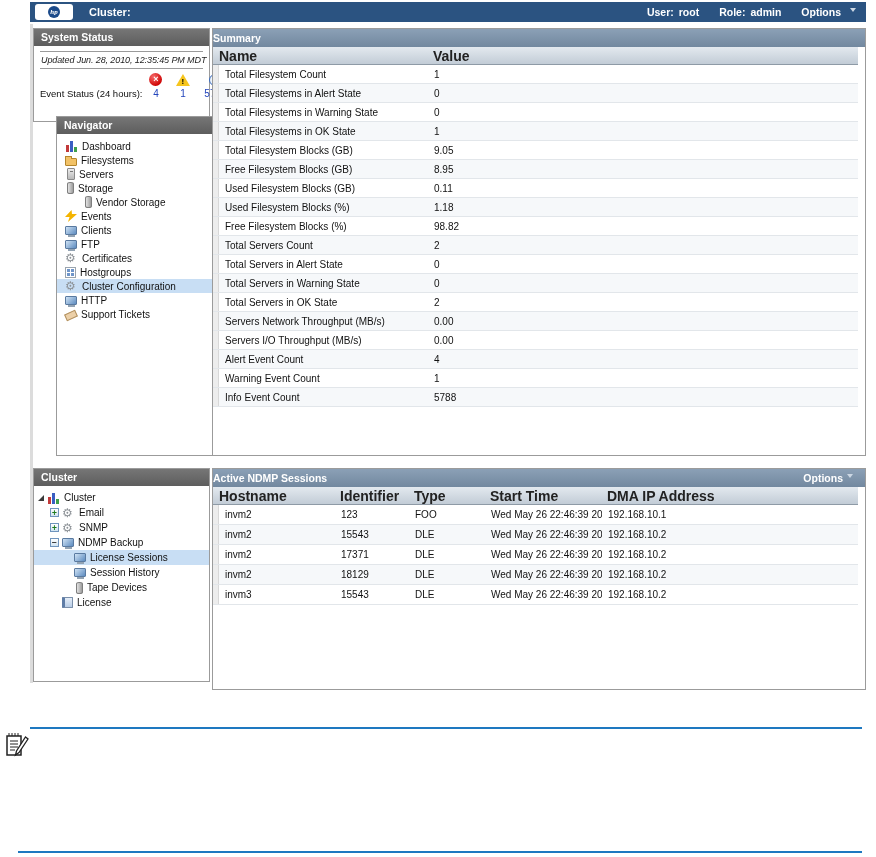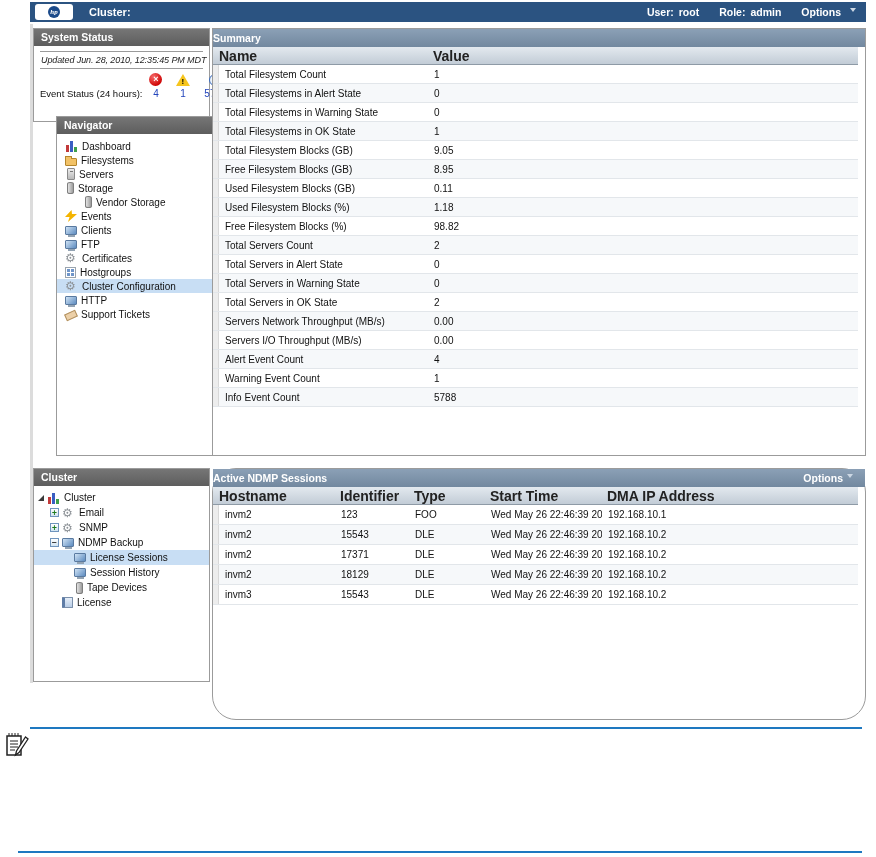--- a/index.html
+++ b/index.html
@@ -371,21 +371,21 @@
           <span class="cell sum-val">1</span>
         </div>
       <div class="trow alt">
           <span class="strip"></span>
           <span class="cell sum-name">Info Event Count</span>
           <span class="cell sum-val">5788</span>
         </div>
     </div>
   </div>
 
-  <div class="panel" style="left:212px;top:468px;width:654px;height:252px;border-radius:24px;">
+  <div class="panel" style="left:212px;top:468px;width:654px;height:222px;">
     <div class="phead-blue">
       <span class="title">Active NDMP Sessions</span>
       <span class="phead-opts">
         <span>Options</span>
         <span class="caret"></span>
       </span>
     </div>
     <div class="tbl">
       <div class="thead">
         <span class="cell nd-c1h">Hostname</span>

